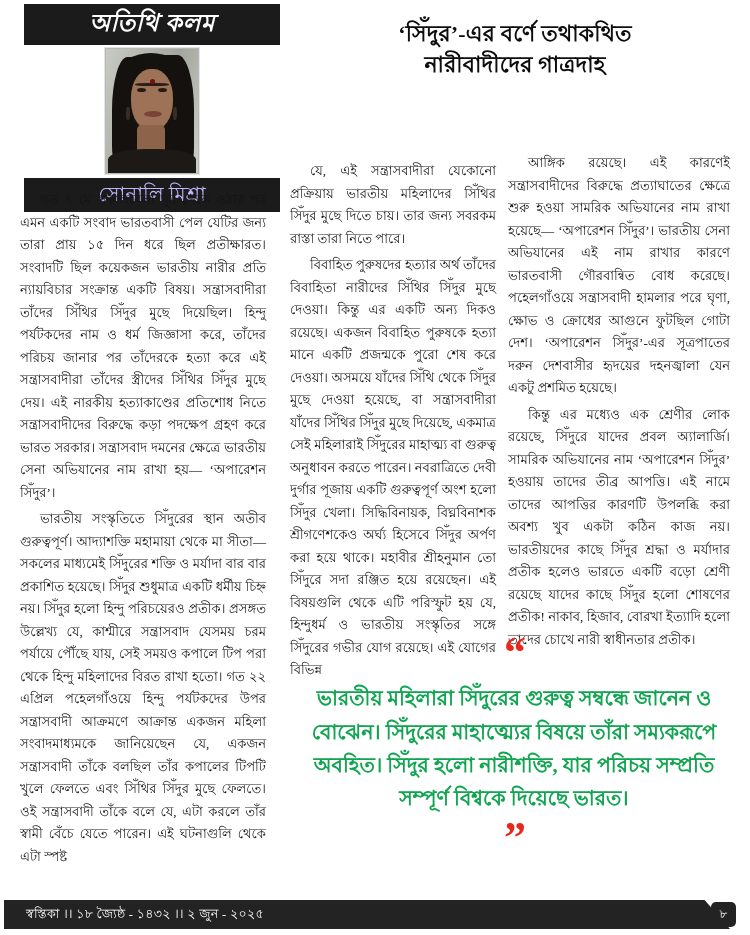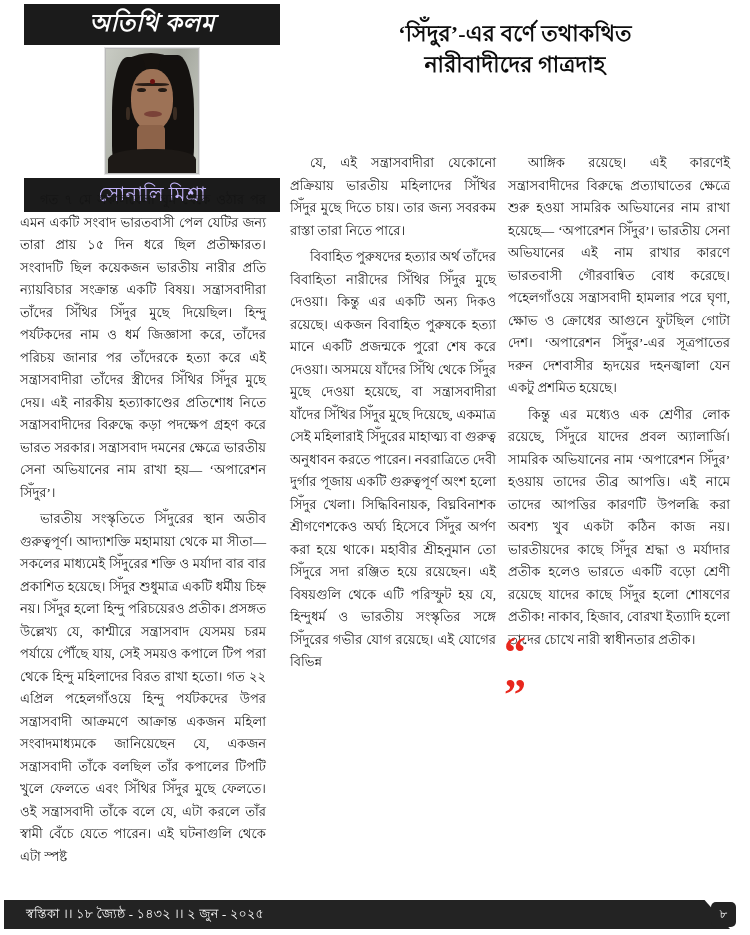--- a/index.html
+++ b/index.html
@@ -89,21 +89,21 @@
     text-align:justify;
     font-size:13.1px;
     line-height:1.72;
     color:#151515;
     text-justify:inter-word;
   }
   .col p{margin:0;text-indent:20px;}
   .col p + p{margin-top:4px;}
 
   #col1{left:20px;top:189px;width:246px;}
-  #col2{left:290px;top:152px;width:206px;}
+  #col2{left:290px;top:160px;width:206px;}
   #col3{left:508px;top:152px;width:222px;}
 
   
   .pullquote{
     position:absolute;left:290px;top:640px;width:448px;
     text-align:center;
   }
   .pq-mark{
     color:#e8271d;font-weight:700;font-size:44px;line-height:.6;
     font-family:"Liberation Serif","DejaVu Serif",serif;
@@ -181,20 +181,21 @@
     <p>বিবাহিত পুরুষদের হত্যার অর্থ তাঁদের বিবাহিতা নারীদের সিঁথির সিঁদুর মুছে দেওয়া। কিন্তু এর একটি অন্য দিকও রয়েছে। একজন বিবাহিত পুরুষকে হত্যা মানে একটি প্রজন্মকে পুরো শেষ করে দেওয়া। অসময়ে যাঁদের সিঁথি থেকে সিঁদুর মুছে দেওয়া হয়েছে, বা সন্ত্রাসবাদীরা যাঁদের সিঁথির সিঁদুর মুছে দিয়েছে, একমাত্র সেই মহিলারাই সিঁদুরের মাহাত্ম্য বা গুরুত্ব অনুধাবন করতে পারেন। নবরাত্রিতে দেবী দুর্গার পূজায় একটি গুরুত্বপূর্ণ অংশ হলো সিঁদুর খেলা। সিদ্ধিবিনায়ক, বিঘ্নবিনাশক শ্রীগণেশকেও অর্ঘ্য হিসেবে সিঁদুর অর্পণ করা হয়ে থাকে। মহাবীর শ্রীহনুমান তো সিঁদুরে সদা রঞ্জিত হয়ে রয়েছেন। এই বিষয়গুলি থেকে এটি পরিস্ফুট হয় যে, হিন্দুধর্ম ও ভারতীয় সংস্কৃতির সঙ্গে সিঁদুরের গভীর যোগ রয়েছে। এই যোগের বিভিন্ন</p>
   </div>
 
   <div class="col" id="col3">
     <p>আঙ্গিক রয়েছে। এই কারণেই সন্ত্রাসবাদীদের বিরুদ্ধে প্রত্যাঘাতের ক্ষেত্রে শুরু হওয়া সামরিক অভিযানের নাম রাখা হয়েছে— ‘অপারেশন সিঁদুর’। ভারতীয় সেনা অভিযানের এই নাম রাখার কারণে ভারতবাসী গৌরবান্বিত বোধ করেছে। পহেলগাঁওয়ে সন্ত্রাসবাদী হামলার পরে ঘৃণা, ক্ষোভ ও ক্রোধের আগুনে ফুটছিল গোটা দেশ। ‘অপারেশন সিঁদুর’-এর সূত্রপাতের দরুন দেশবাসীর হৃদয়ের দহনজ্বালা যেন একটু প্রশমিত হয়েছে।</p>
     <p>কিন্তু এর মধ্যেও এক শ্রেণীর লোক রয়েছে, সিঁদুরে যাদের প্রবল অ্যালার্জি। সামরিক অভিযানের নাম ‘অপারেশন সিঁদুর’ হওয়ায় তাদের তীব্র আপত্তি। এই নামে তাদের আপত্তির কারণটি উপলব্ধি করা অবশ্য খুব একটা কঠিন কাজ নয়। ভারতীয়দের কাছে সিঁদুর শ্রদ্ধা ও মর্যাদার প্রতীক হলেও ভারতে একটি বড়ো শ্রেণী রয়েছে যাদের কাছে সিঁদুর হলো শোষণের প্রতীক! নাকাব, হিজাব, বোরখা ইত্যাদি হলো তাদের চোখে নারী স্বাধীনতার প্রতীক।</p>
   </div>
 
   <div class="pullquote">
     <div class="pq-mark pq-open">“</div>
+    <div class="pq-text">ভারতীয় মহিলারা সিঁদুরের গুরুত্ব সম্বন্ধে জানেন ও বোঝেন। সিঁদুরের মাহাত্ম্যের বিষয়ে তাঁরা সম্যকরূপে অবহিত। সিঁদুর হলো নারীশক্তি, যার পরিচয় সম্প্রতি সম্পূর্ণ বিশ্বকে দিয়েছে ভারত।</div>
     <div class="pq-mark pq-close">”</div>
   </div>
 
   <div class="footer-bar">
     <span class="footer-text">স্বস্তিকা ।। ১৮ জ্যৈষ্ঠ - ১৪৩২ ।। ২ জুন - ২০২৫</span>
   </div>
   <div class="page-badge">৮</div>
 
 </div>
 

